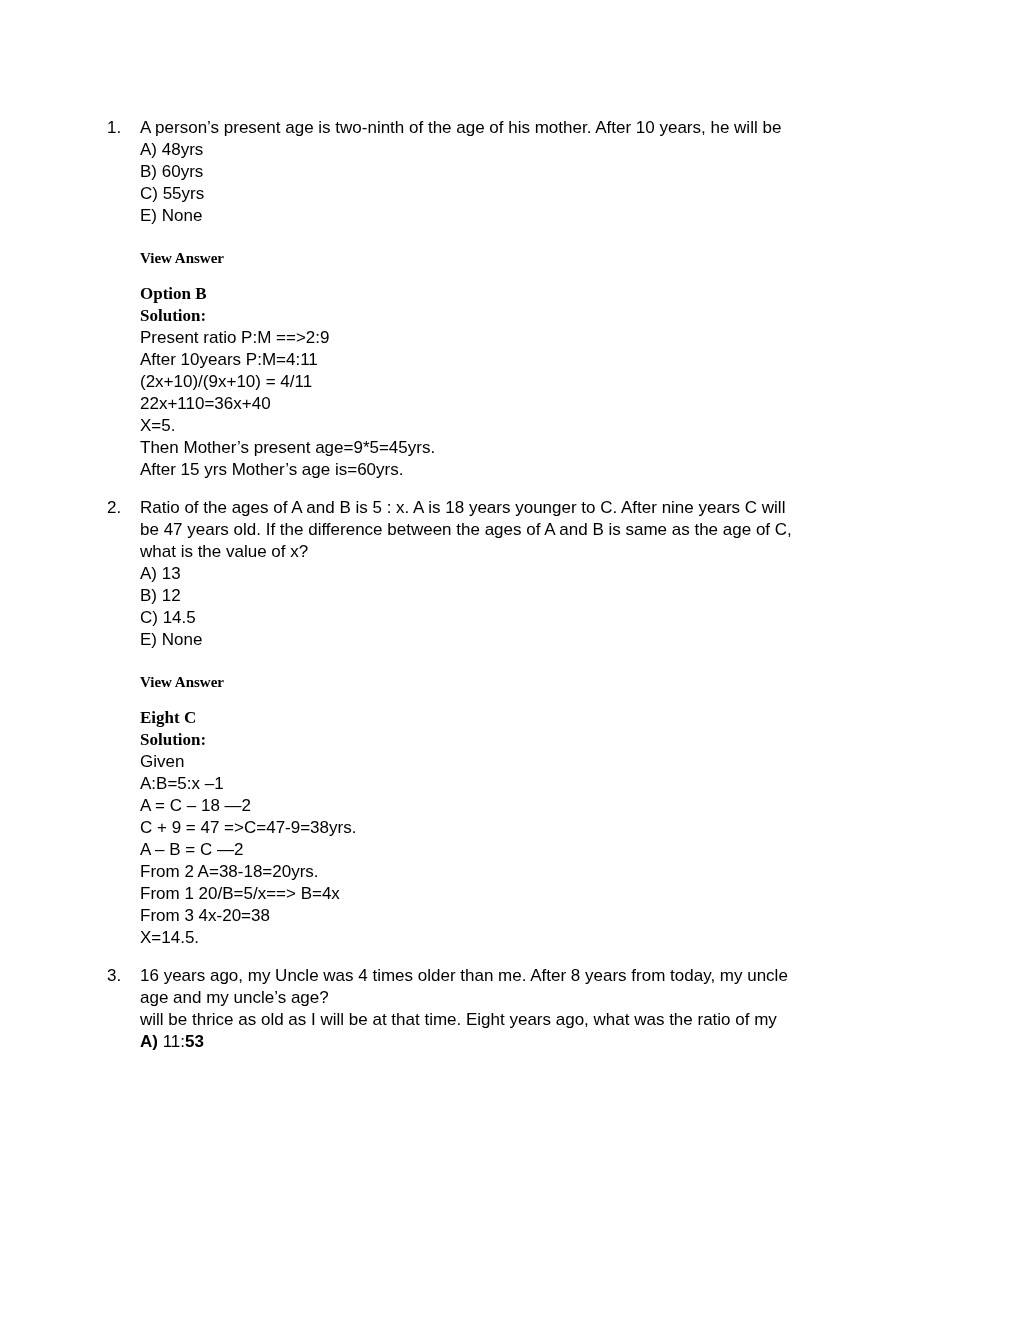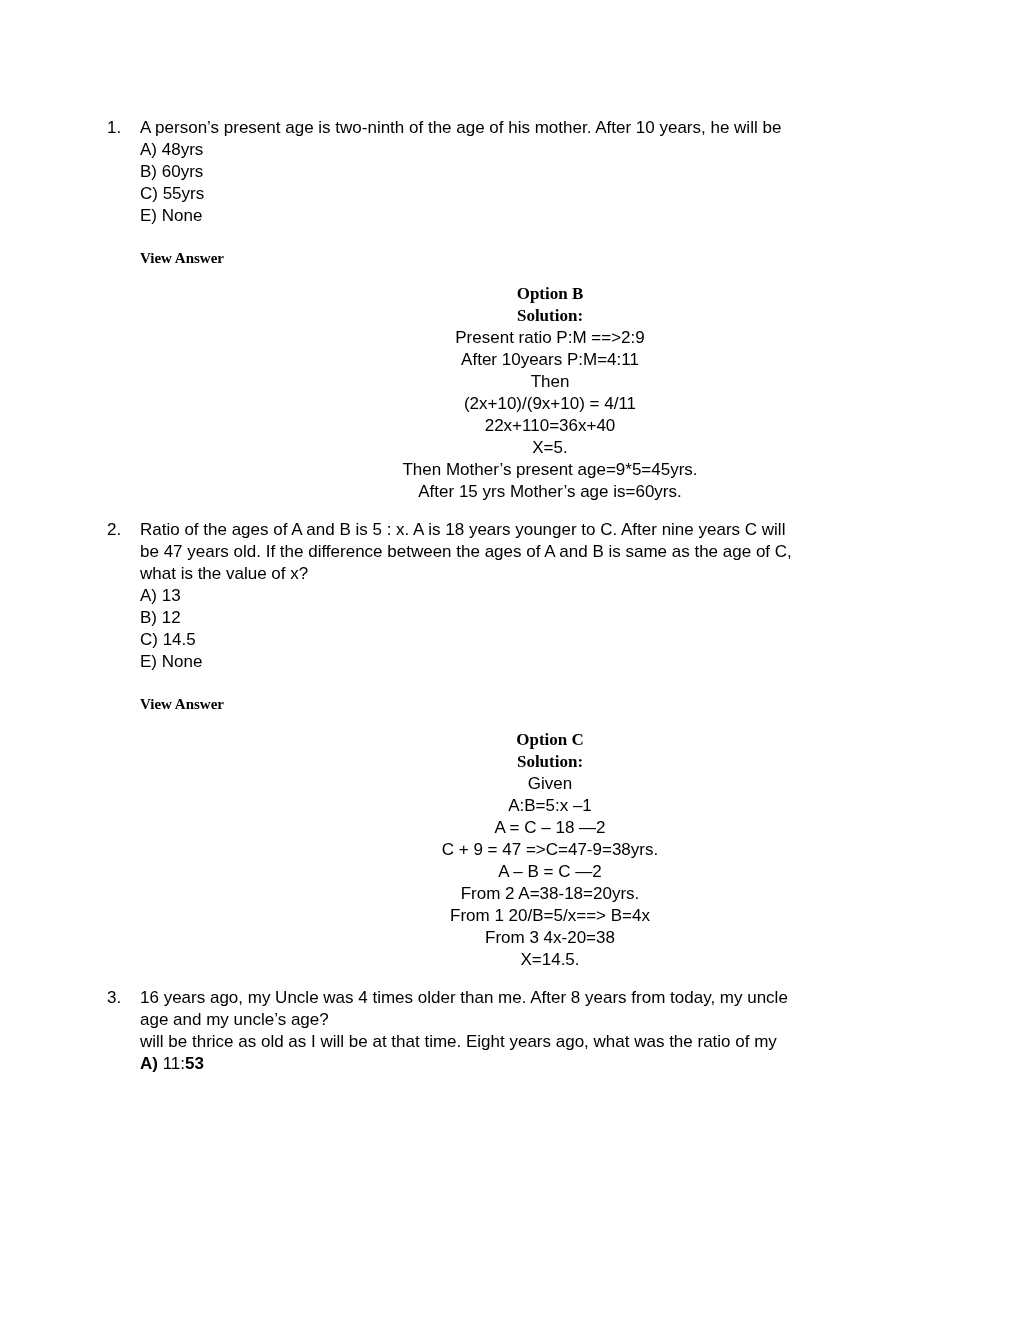--- a/index.html
+++ b/index.html
@@ -39,21 +39,21 @@
     line-height: 22px;
     margin-top: 20px;
     display: inline-block;
   }
   .answer-head {
     font-family: "Liberation Serif", serif;
     font-weight: bold;
     font-size: 17px;
     line-height: 22px;
   }
-  .answer-block { margin-top: 14px; text-align: center; }
+  .answer-block { margin-top: 14px; }
   .solution-block-end { margin-bottom: 16px; }
   .bold-sans { font-weight: bold; }
 </style>
 </head>
 <body>
 
 <div class="page">
   <div class="content">
 
     <div class="question">
@@ -67,21 +67,20 @@
 
         <div>
           <span class="view-answer">View Answer</span>
         </div>
 
         <div class="answer-block">
           <div class="answer-head">Option B</div>
           <div class="answer-head">Solution:</div>
           <div class="solution-line">Present ratio P:M ==&gt;2:9</div>
           <div class="solution-line">After 10years P:M=4:11</div>
-          <div class="solution-line">Then</div>
           <div class="solution-line">(2x+10)/(9x+10) = 4/11</div>
           <div class="solution-line">22x+110=36x+40</div>
           <div class="solution-line">X=5.</div>
           <div class="solution-line">Then Mother’s present age=9*5=45yrs.</div>
           <div class="solution-line solution-block-end">After 15 yrs Mother’s age is=60yrs.</div>
         </div>
       </div>
     </div>
 
     <div class="question">
@@ -93,21 +92,21 @@
         <div class="option">A) 13</div>
         <div class="option">B) 12</div>
         <div class="option">C) 14.5</div>
         <div class="option">E) None</div>
 
         <div>
           <span class="view-answer">View Answer</span>
         </div>
 
         <div class="answer-block">
-          <div class="answer-head">Option C</div>
+          <div class="answer-head">Eight C</div>
           <div class="answer-head">Solution:</div>
           <div class="solution-line">Given</div>
           <div class="solution-line">A:B=5:x –1</div>
           <div class="solution-line">A = C – 18 —2</div>
           <div class="solution-line">C + 9 = 47 =&gt;C=47-9=38yrs.</div>
           <div class="solution-line">A – B = C —2</div>
           <div class="solution-line">From 2 A=38-18=20yrs.</div>
           <div class="solution-line">From 1 20/B=5/x==&gt; B=4x</div>
           <div class="solution-line">From 3 4x-20=38</div>
           <div class="solution-line solution-block-end">X=14.5.</div>

